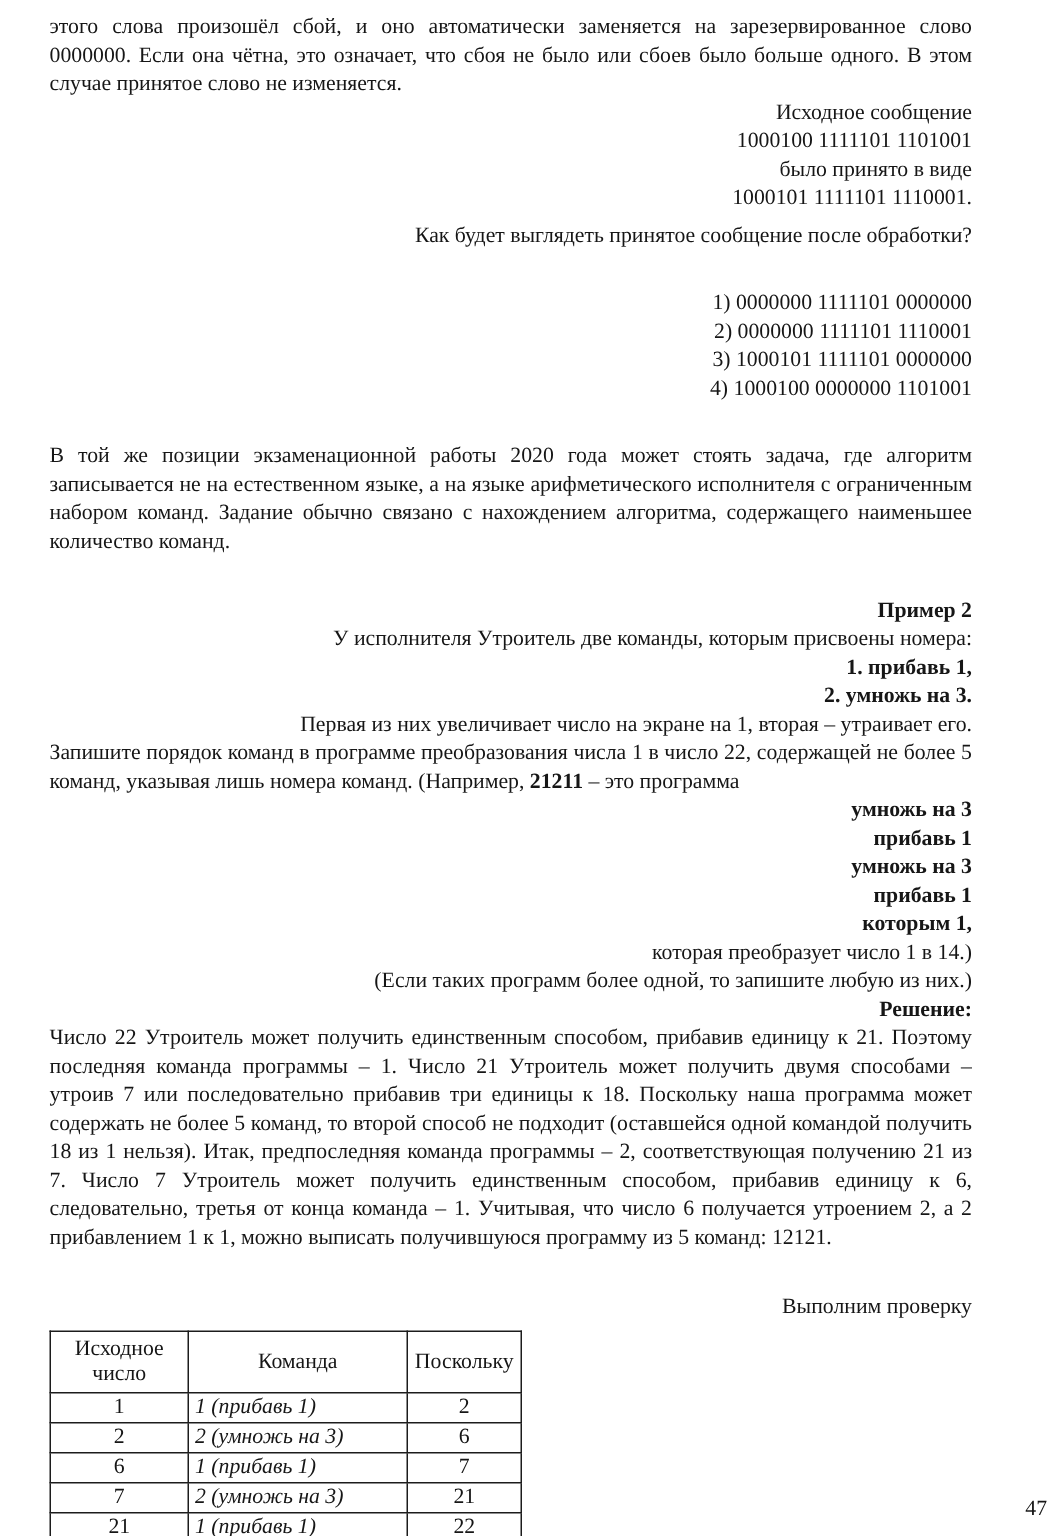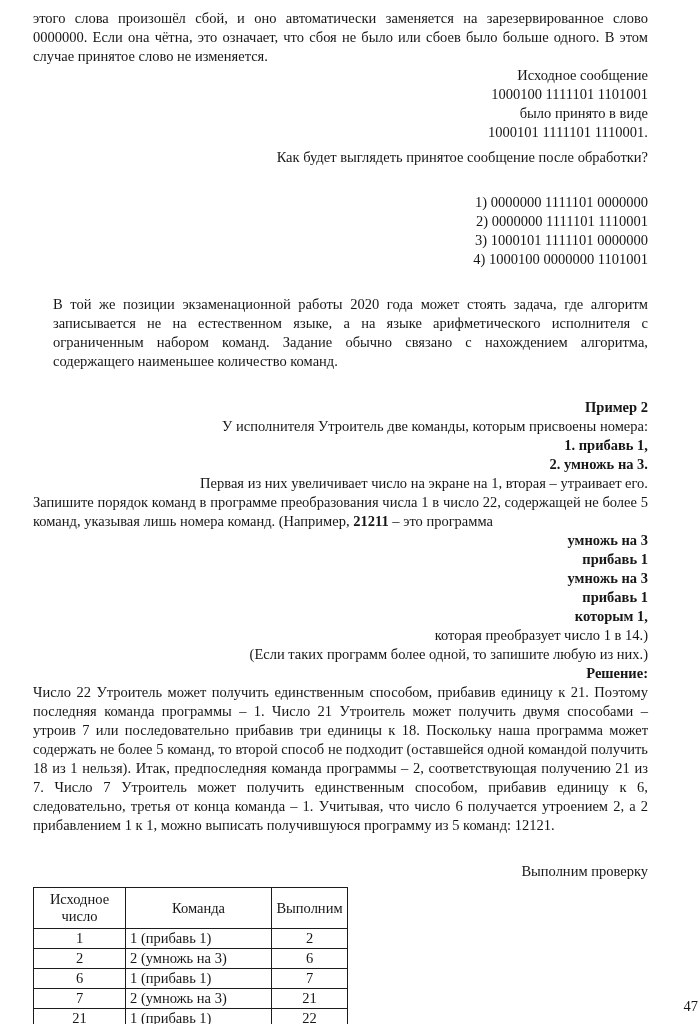--- a/index.html
+++ b/index.html
@@ -21,21 +21,21 @@
     box-sizing: border-box;
     width: 698px;
     height: 1024px;
     position: relative;
   }
   .para { text-align: justify; }
   .line { text-align: right; }
   .b { font-weight: bold; }
   .mt-s  { margin-top: 6px; }
   .mt-m  { margin-top: 27px; }
-  .mt-xl { margin-top: 26px; margin-left: 20px; }
+  .mt-xl { margin-top: 26px; }
 
   .options div { margin: 0; }
 
   table.check {
     border-collapse: collapse;
     margin-top: 6px;
     table-layout: fixed;
   }
   table.check th, table.check td {
     border: 1px solid #1c1c1c;
@@ -46,21 +46,21 @@
   }
   table.check th {
     text-align: center;
     vertical-align: middle;
     height: 38px;
   }
   col.c-num   { width: 92px; }
   col.c-cmd   { width: 146px; }
   col.c-res   { width: 76px; }
   td.num, td.res { text-align: center; }
-  td.cmd { text-align: left; padding-left: 7px; font-weight: bold; }
+  td.cmd { text-align: left; padding-left: 7px; font-weight: bold; font-style: italic; }
 
   .page-number {
     position: absolute;
     bottom: 8px;
     left: 0;
     width: 100%;
     text-align: right;
   }
 </style>
 </head>
@@ -116,21 +116,21 @@
   <table class="check">
     <colgroup>
       <col class="c-num">
         <col class="c-cmd">
         <col class="c-res">
     </colgroup>
     <thead>
       <tr>
         <th>Исходное число</th>
         <th>Команда</th>
-        <th>Выполним</th>
+        <th>Поскольку</th>
       </tr>
     </thead>
     <tbody>
       <tr>
         <td class="num">1</td>
         <td class="cmd">1 (прибавь 1)</td>
         <td class="res">2</td>
       </tr>
       <tr>
         <td class="num">2</td>

